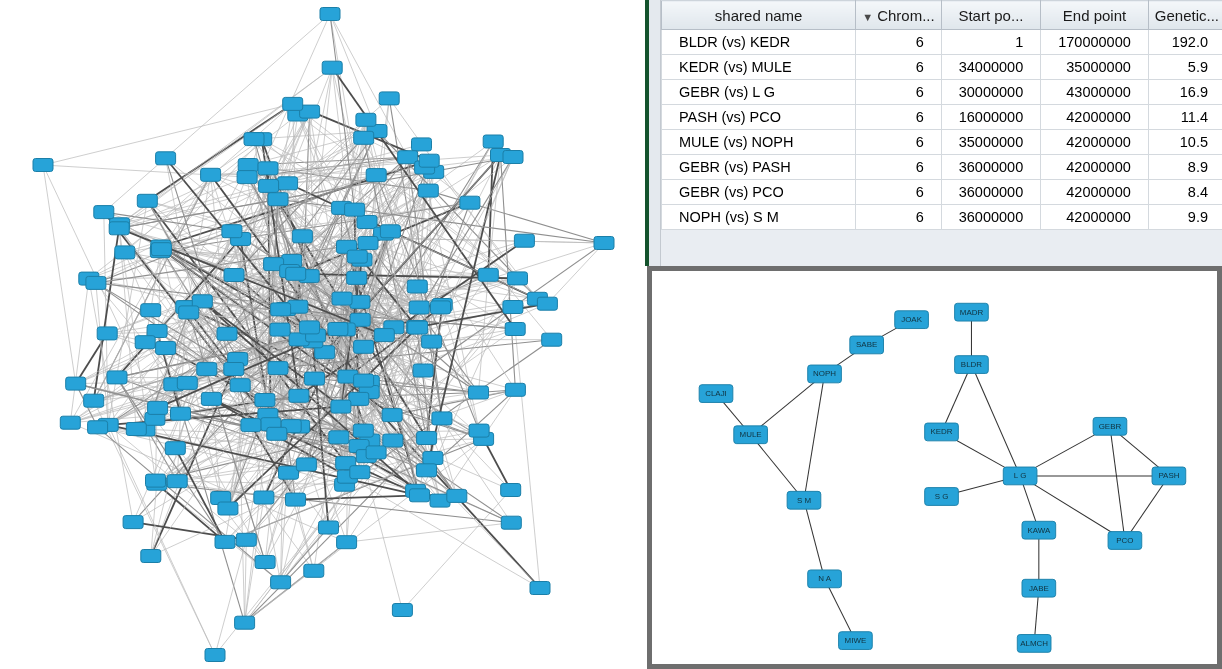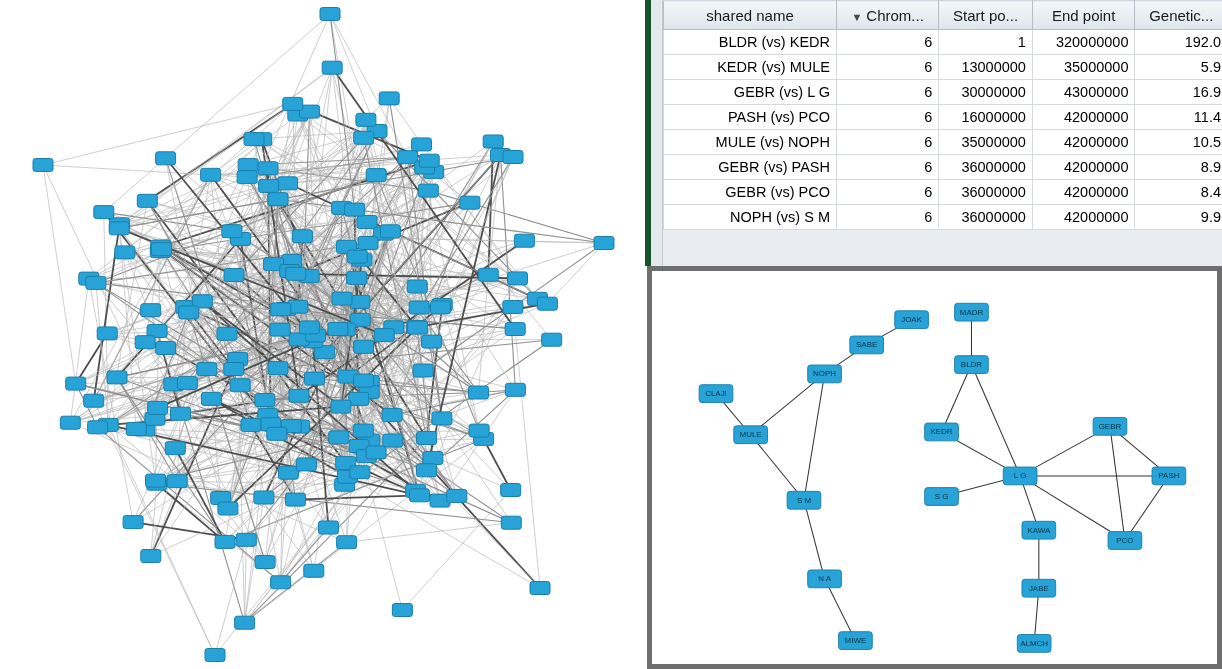--- a/index.html
+++ b/index.html
@@ -38,21 +38,21 @@
   }
 
   
   #table-panel {
     position: absolute;
     left: 0;
     top: 0;
     width: 577px;
     height: 266px;
     background: #e9edf2;
-    border-left: 6px solid #14532d;
+    border-left: 4px solid #14532d;
     box-sizing: border-box;
   }
   #table-gutter {
     position: absolute;
     left: 0; top: 0;
     width: 12px; height: 266px;
     background: #e4e9ee;
     border-right: 1px solid #c3c9d0;
     box-sizing: border-box;
   }
@@ -74,25 +74,24 @@
     font-size: 15px;
     padding: 3px 6px;
     height: 22px;
     text-align: center;
     white-space: nowrap;
     color: #1a1a1a;
   }
   table.grid td {
     border: 1px solid #d4d9de;
     border-top: none;
-    padding: 2px 6px;
+    padding: 2px 17px;
     height: 20px;
     white-space: nowrap;
     background: #ffffff;
-    text-align: right;
   }
   td.col-name { text-align: left; width: 160px; }
   td.col-num  { text-align: right; }
   th.th-name { width: 160px; }
   .filter-icon {
     display: inline-block;
     margin-right: 4px;
     color: #4a4a4a;
     font-size: 11px;
     vertical-align: middle;
@@ -1565,27 +1564,27 @@
             <th>
               <span>Genetic...</span>
             </th>
           </tr>
         </thead>
         <tbody id="table-body">
             <tr>
               <td class="col-name">BLDR (vs) KEDR</td>
               <td class="col-num">6</td>
               <td class="col-num">1</td>
-              <td class="col-num">320000000</td>
+              <td class="col-num">170000000</td>
               <td class="col-num">192.0</td>
             </tr>
             <tr>
               <td class="col-name">KEDR (vs) MULE</td>
               <td class="col-num">6</td>
-              <td class="col-num">13000000</td>
+              <td class="col-num">34000000</td>
               <td class="col-num">35000000</td>
               <td class="col-num">5.9</td>
             </tr>
             <tr>
               <td class="col-name">GEBR (vs) L G</td>
               <td class="col-num">6</td>
               <td class="col-num">30000000</td>
               <td class="col-num">43000000</td>
               <td class="col-num">16.9</td>
             </tr>

